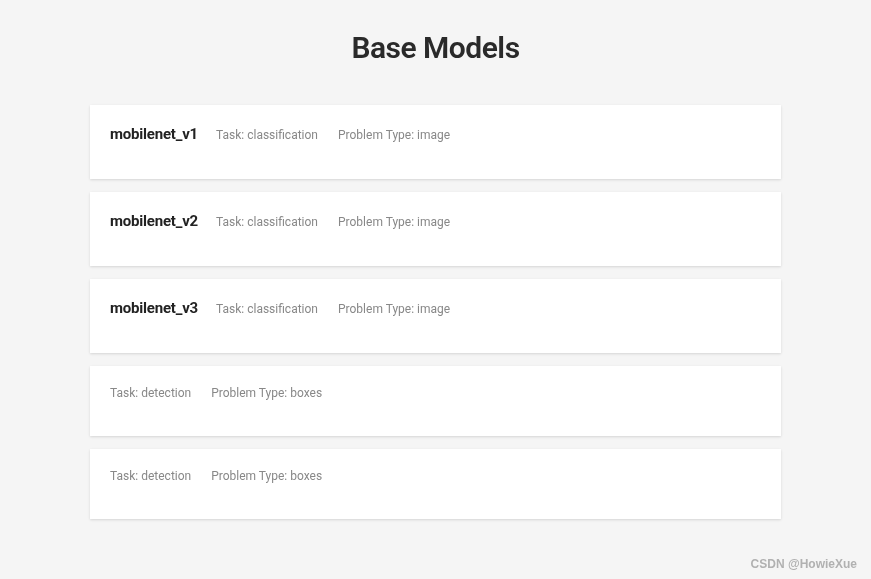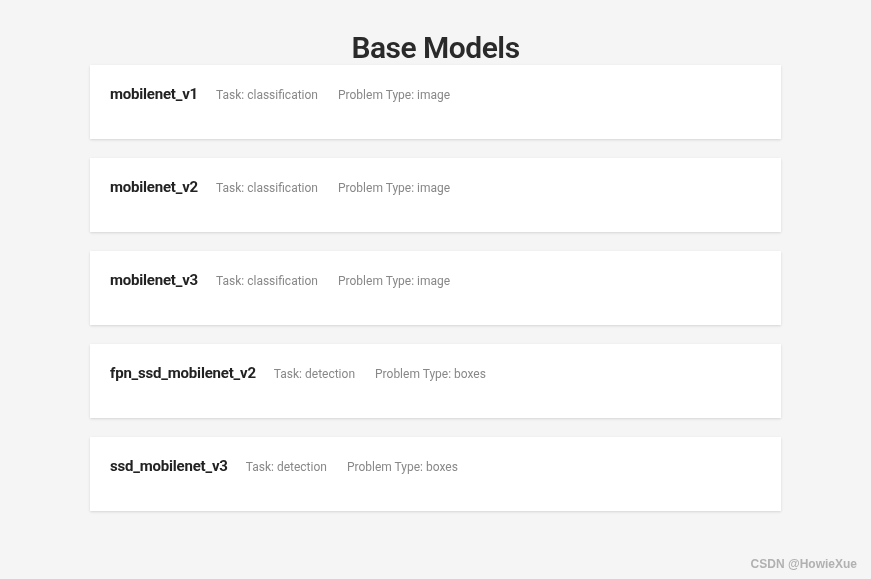--- a/index.html
+++ b/index.html
@@ -16,26 +16,27 @@
       position: relative;
     }
     .container {
       padding: 30px 90px 20px 90px;
     }
     .page-title {
       text-align: center;
       font-size: 30px;
       font-weight: 600;
       color: #2a2a2a;
+      margin-bottom: 40px;
       letter-spacing: -0.5px;
     }
     .model-list {
       display: flex;
       flex-direction: column;
-      gap: 19px;
+      gap: 13px;
     }
     .model-card {
       background: #ffffff;
       box-shadow: 0 1px 3px rgba(0,0,0,0.08), 0 1px 2px rgba(0,0,0,0.06);
       padding: 20px 20px 36px 20px;
       display: flex;
       align-items: baseline;
       gap: 18px;
       cursor: pointer;
     }
@@ -91,29 +92,27 @@
 
     <div class="model-card">
       <span class="model-name">mobilenet_v3</span>
       <span class="model-meta-group">
         <span class="model-meta">Task: classification</span>
         <span class="model-meta">Problem Type: image</span>
       </span>
     </div>
 
     <div class="model-card">
-      <span class="model-name">fpn_ssd_mobilenet_v2</span>
       <span class="model-meta-group">
         <span class="model-meta">Task: detection</span>
         <span class="model-meta">Problem Type: boxes</span>
       </span>
     </div>
 
     <div class="model-card">
-      <span class="model-name">ssd_mobilenet_v3</span>
       <span class="model-meta-group">
         <span class="model-meta">Task: detection</span>
         <span class="model-meta">Problem Type: boxes</span>
       </span>
     </div>
 
   </div>
 </div>
 
 <div class="watermark">CSDN @HowieXue</div>

